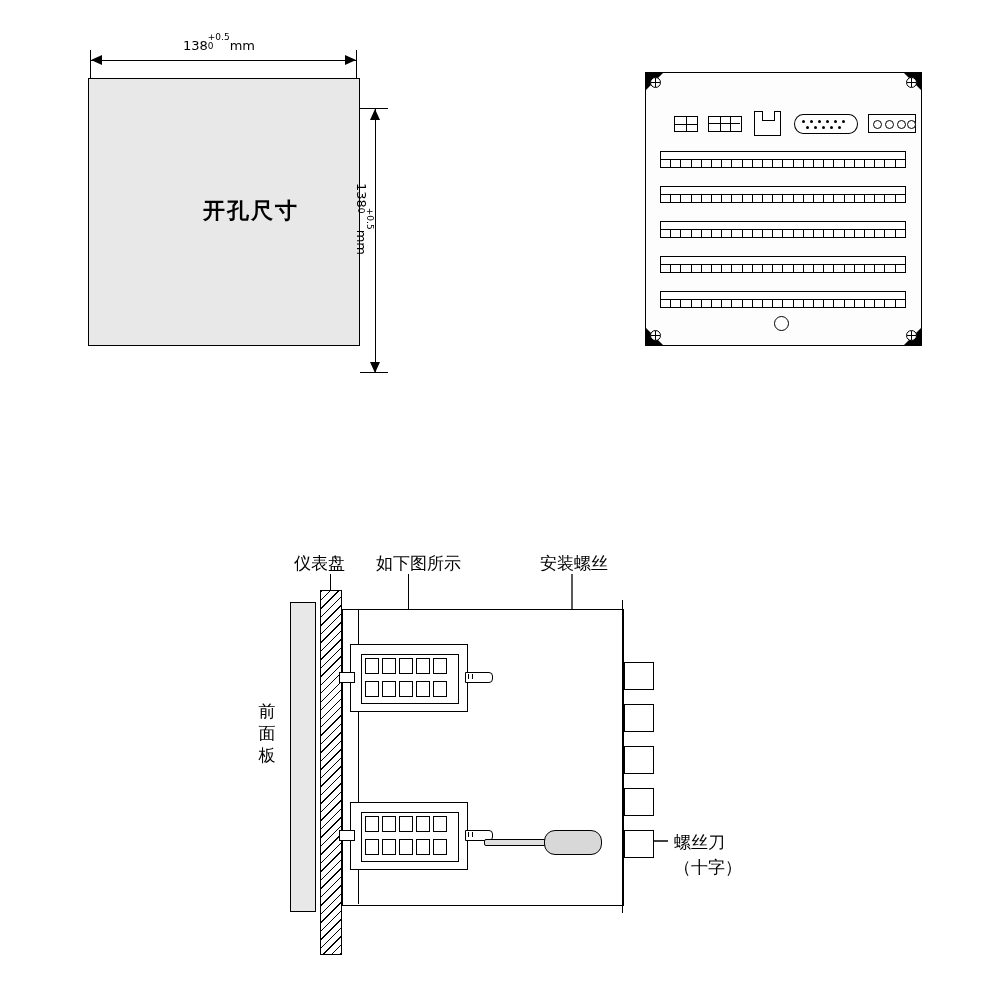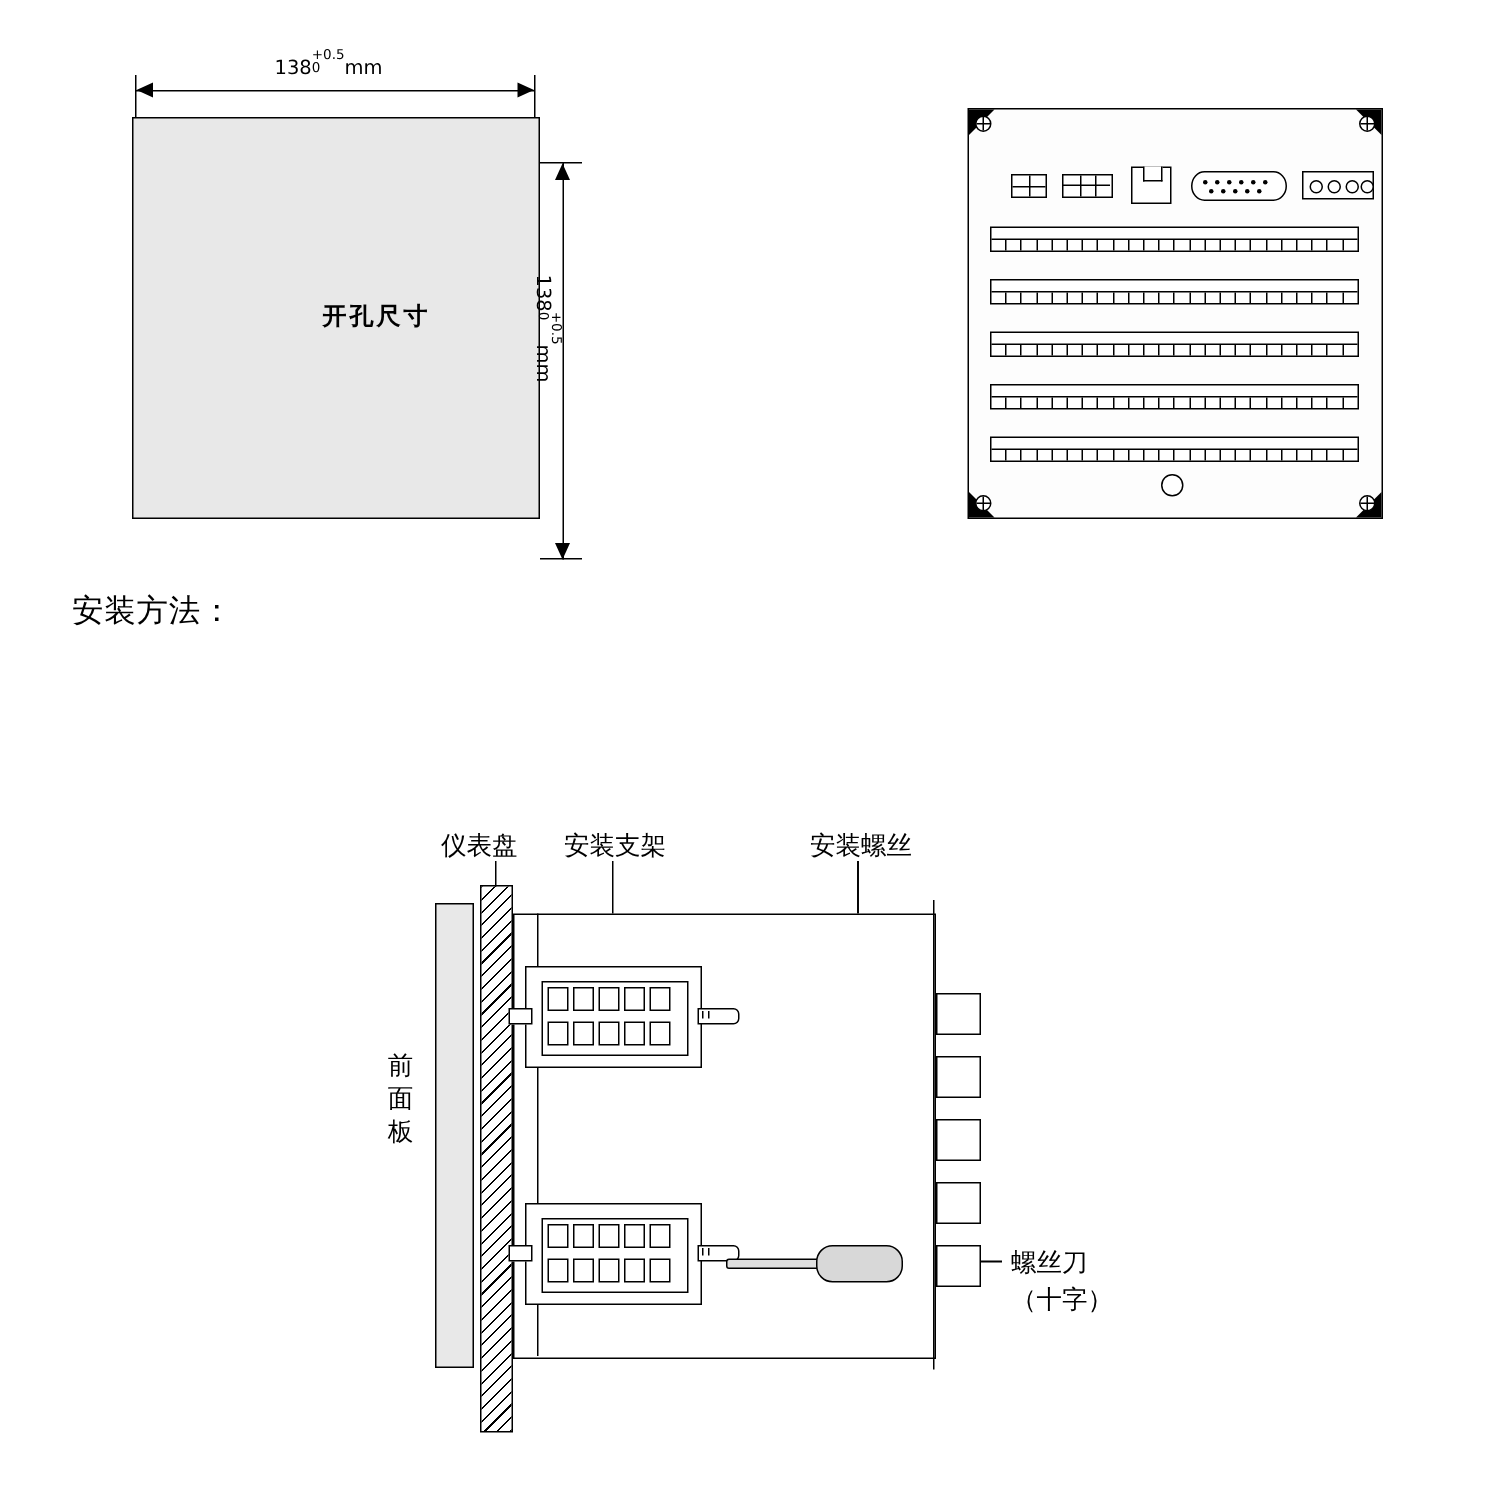--- a/index.html
+++ b/index.html
@@ -42,21 +42,21 @@
     position: absolute;
     left: 0px;
     top: 50px;
     width: 326px;
     height: 266px;
     display: flex;
     align-items: center;
     justify-content: center;
     font-family: "DejaVu Serif", serif;
     font-weight: bold;
-    font-size: 16px;
+    font-size: 22px;
     letter-spacing: 2px;
   }
   
   .dim-top-line {
     position: absolute;
     left: 2px;
     top: 32px;
     width: 266px;
     height: 1px;
     background: #000;
@@ -660,27 +660,26 @@
           <i></i>
           <i></i>
           <i></i>
           <i></i>
         </span>
     </div>
     <span class="rear-hole"></span>
   </div>
 
   <div class="text-block">
-    <div>安装方法：</div>
   </div>
 
   <div class="install">
 
     <span class="lbl" style="left:64px; top:0px;">仪表盘</span>
-    <span class="lbl" style="left:146px; top:0px;">安装支架</span>
+    <span class="lbl" style="left:146px; top:0px;">如下图所示</span>
     <span class="lbl" style="left:310px; top:0px;">安装螺丝</span>
 
     <span class="leader" style="left:100px; top:22px; width:1.3px; height:18px;"></span>
     <span class="leader" style="left:178px; top:22px; width:1.3px; height:78px;"></span>
 
     <svg style="position:absolute; left:0; top:0; width:560px; height:430px; pointer-events:none;">
       <line x1="342" y1="22" x2="342" y2="60" stroke="#000" stroke-width="1.3"></line>
       <line x1="342" y1="60" x2="248" y2="126" stroke="#000" stroke-width="1.3"></line>
       <circle cx="246" cy="128" r="7" fill="none" stroke="#000" stroke-width="1.3"></circle>
       <line x1="238" y1="128" x2="246" y2="128" stroke="#000" stroke-width="1.3"></line>

